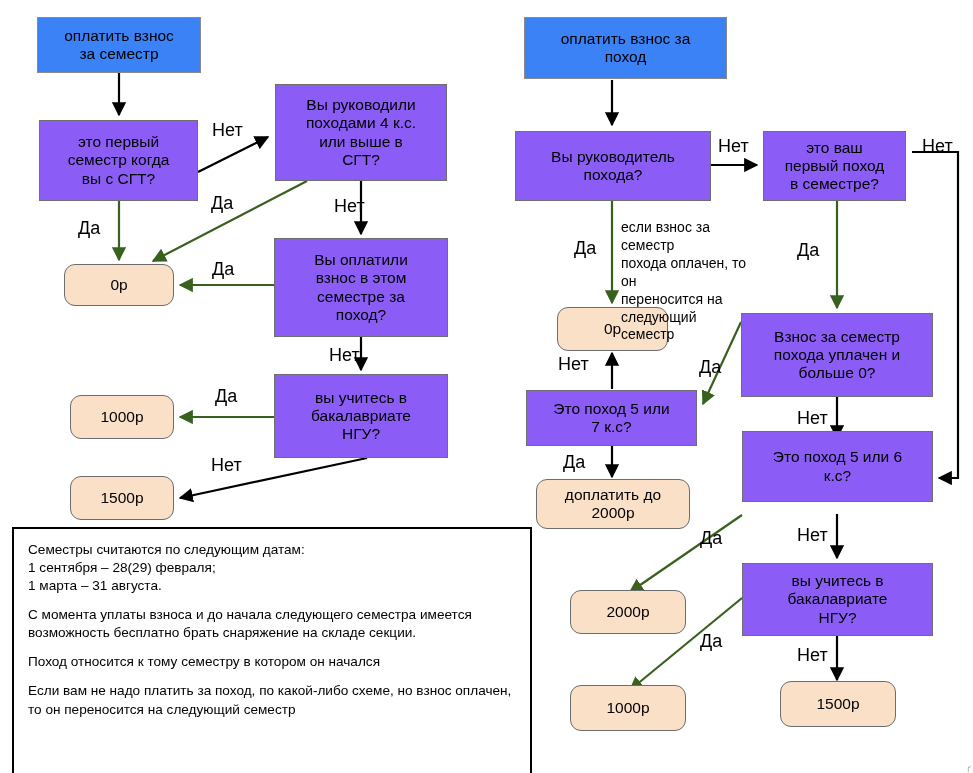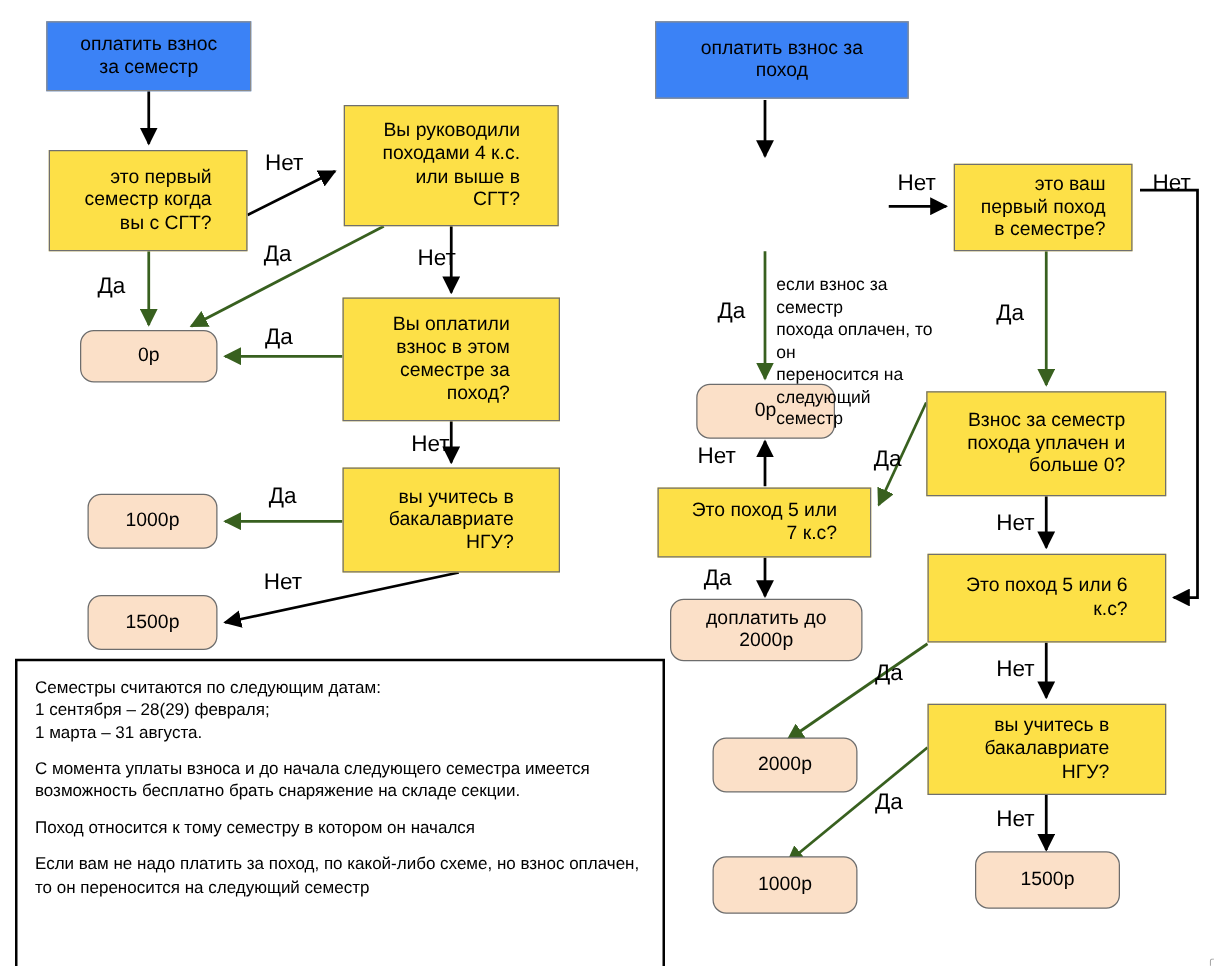--- a/index.html
+++ b/index.html
@@ -33,24 +33,23 @@
     color: #000000;
     line-height: 1.18;
     white-space: pre-line;
   }
   .node.start {
     background: #3b82f6;
     border: 1px solid #8a8a8a;
     font-size: 15.5px;
   }
   .node.decision {
-    background: #fde047;
+    background: #8b5cf6;
     border: 1px solid #6f6f6f;
     font-size: 15.5px;
-    text-align: right;
   }
   .node.terminal {
     background: #fbe0c8;
     border: 1px solid #6d6d6d;
     border-radius: 11px;
     font-size: 15.5px;
   }
   .edge-label {
     position: absolute;
     color: #000000;
@@ -242,39 +241,43 @@
   <div class="edge-label" style="left:212px; top:259px;">Да</div>
   <div class="edge-label" style="left:329px; top:345px;">Нет</div>
   <div class="edge-label" style="left:215px; top:386px;">Да</div>
   <div class="edge-label" style="left:211px; top:455px;">Нет</div>
 
   <div class="node start" style="left:524px; top:17px; width:203px; height:62px;">
     <span>оплатить взнос за
 поход</span>
   </div>
 
+  <div class="node decision" style="left:515px; top:131px; width:196px; height:70px;">
+    <span>Вы руководитель
+похода?</span>
+  </div>
 
   <div class="node decision" style="left:763px; top:131px; width:143px; height:70px;">
     <span>это ваш
 первый поход
 в семестре?</span>
   </div>
 
   <div class="node decision" style="left:741px; top:313px; width:192px; height:84px;">
     <span>Взнос за семестр
 похода уплачен и
 больше 0?</span>
   </div>
 
   <div class="node decision" style="left:526px; top:390px; width:171px; height:56px;">
     <span>Это поход 5 или
 7 к.с?</span>
   </div>
 
-  <div class="node decision" style="left:742px; top:443px; width:191px; height:71px;">
+  <div class="node decision" style="left:742px; top:431px; width:191px; height:71px;">
     <span>Это поход 5 или 6
 к.с?</span>
   </div>
 
   <div class="node decision" style="left:742px; top:563px; width:191px; height:73px;">
     <span>вы учитесь в
 бакалавриате
 НГУ?</span>
   </div>
 

